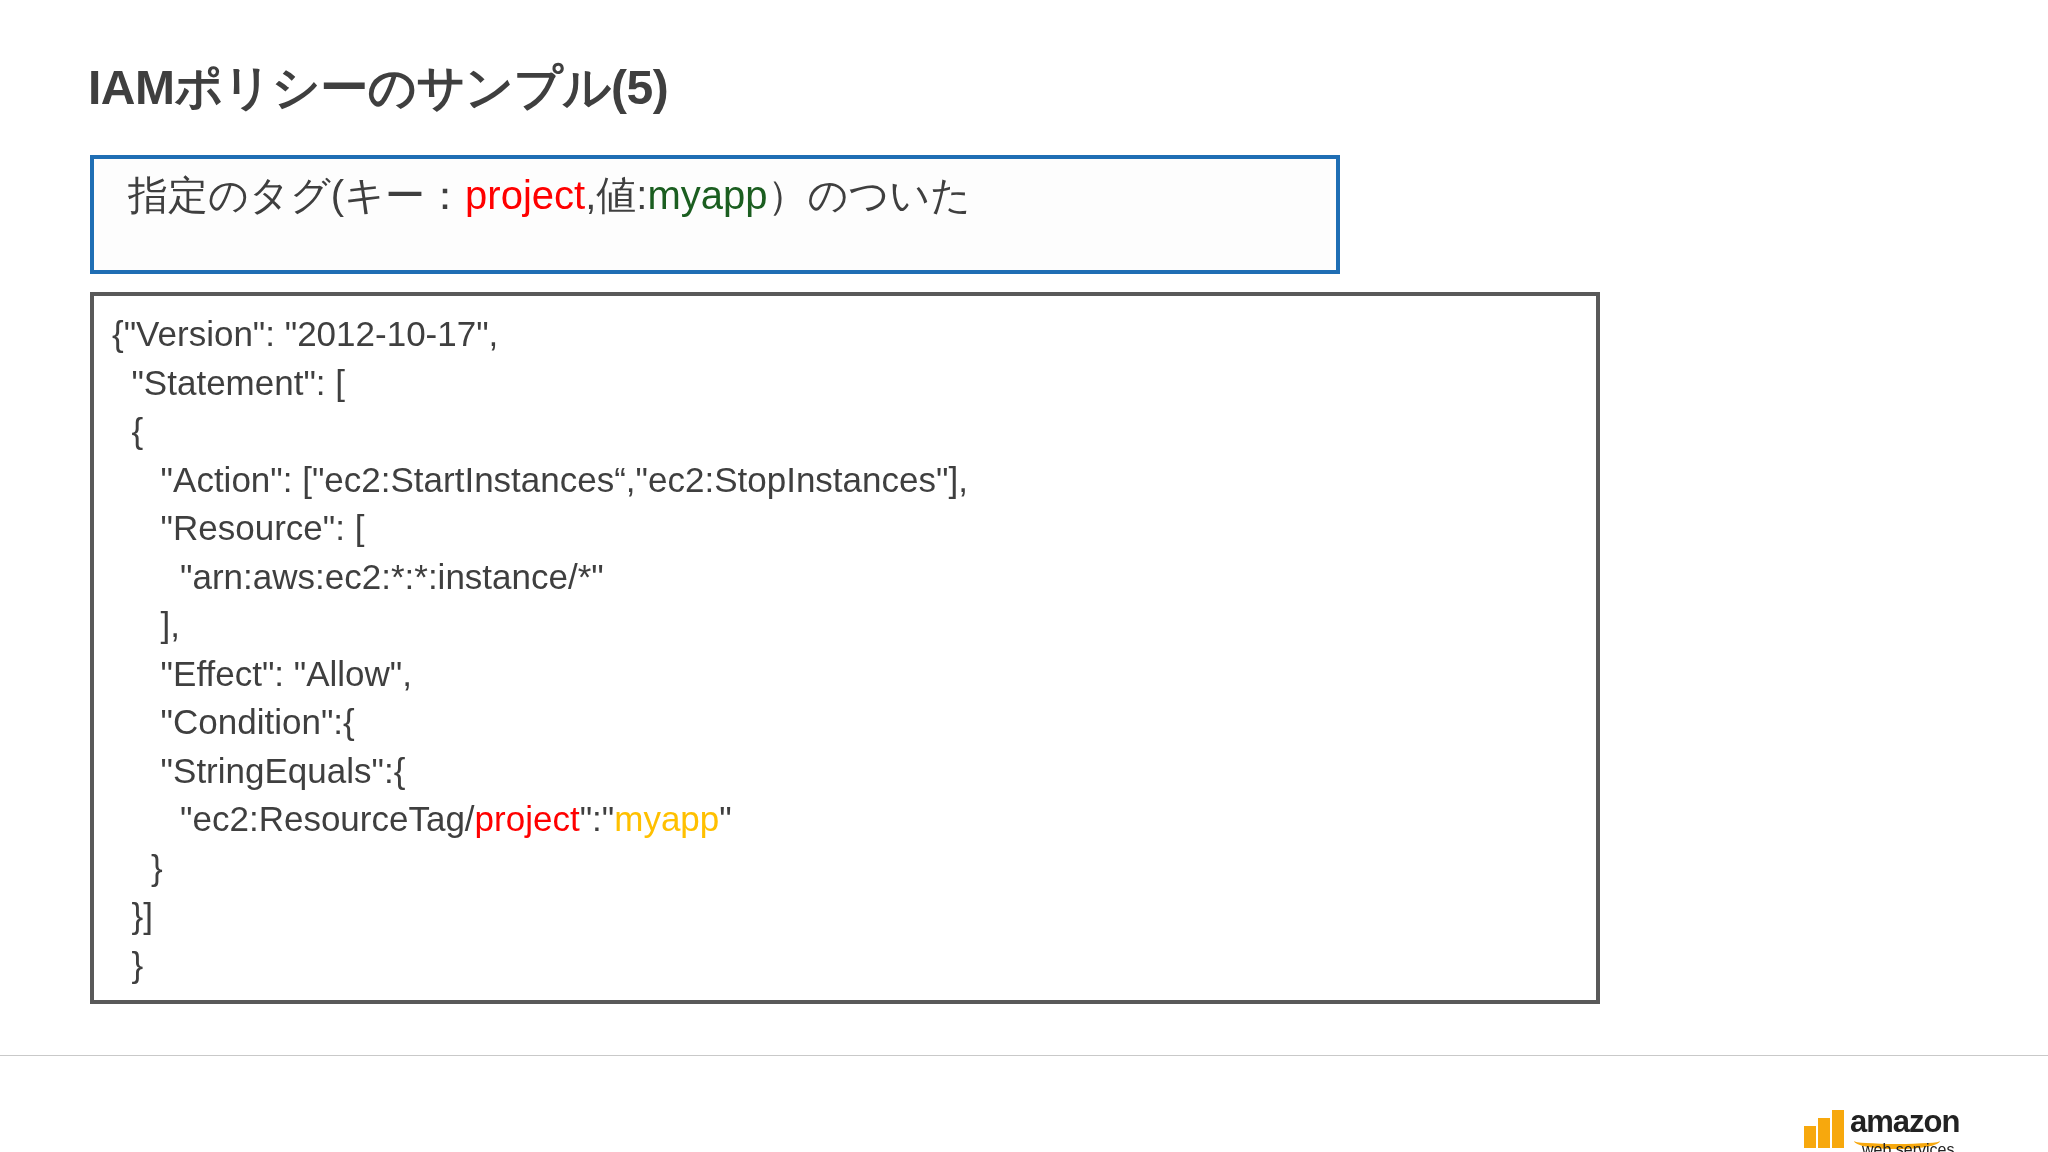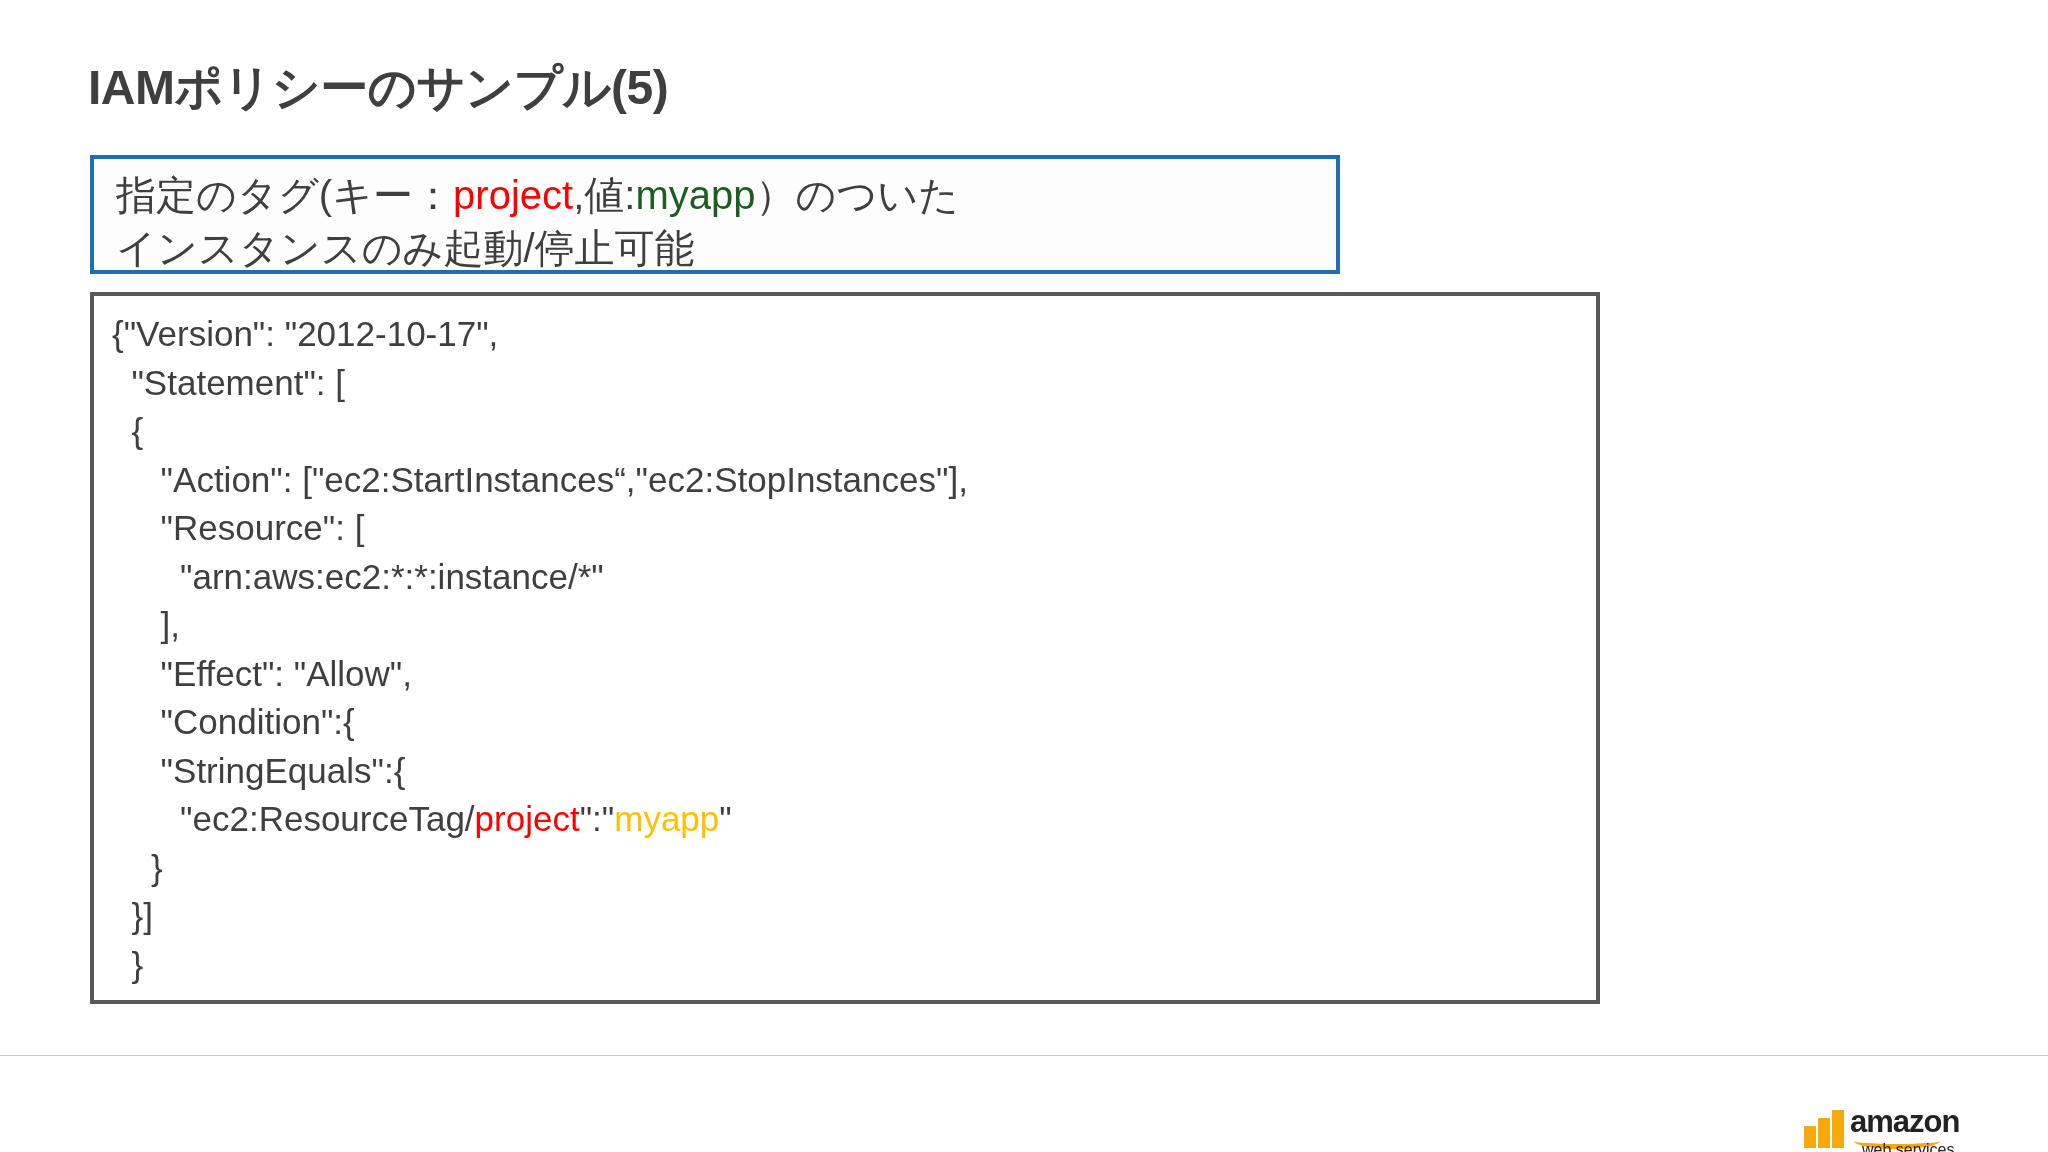--- a/index.html
+++ b/index.html
@@ -37,21 +37,21 @@
   
   .desc-box {
     position: absolute;
     left: 90px;
     top: 155px;
     width: 1250px;
     height: 119px;
     border: 4px solid #1f6eb4;
     background: #fdfdfd;
     box-sizing: border-box;
-    padding: 10px 0 0 22px;
+    padding: 10px 0 0 34px;
   }
   .desc-line {
     font-size: 40px;
     line-height: 1.33;
     color: #3f3f3f;
     white-space: nowrap;
   }
   .kw-red   { color: #ff0000; }
   .kw-green { color: #1b5e20; }
   .kw-gold  { color: #ffc000; }
@@ -136,21 +136,20 @@
 </style>
 </head>
 <body>
 
 <div class="slide">
 
   <h1 class="slide-title">IAMポリシーのサンプル(5)</h1>
 
   <div class="desc-box">
     <div class="desc-line"><span>指定のタグ(キー：</span><span class="kw-red">project</span><span>,値:</span><span class="kw-green">myapp</span><span>）のついた</span></div>
-    <div class="desc-line">インスタンスのみ起動/停止可能</div>
   </div>
 
   <div class="code-box">
     <div class="code-line">{"Version": "2012-10-17",</div>
     <div class="code-line">  "Statement": [</div>
     <div class="code-line">  {</div>
     <div class="code-line">     "Action": ["ec2:StartInstances“,"ec2:StopInstances"],</div>
     <div class="code-line">     "Resource": [</div>
     <div class="code-line">       "arn:aws:ec2:*:*:instance/*"</div>
     <div class="code-line">     ],</div>

